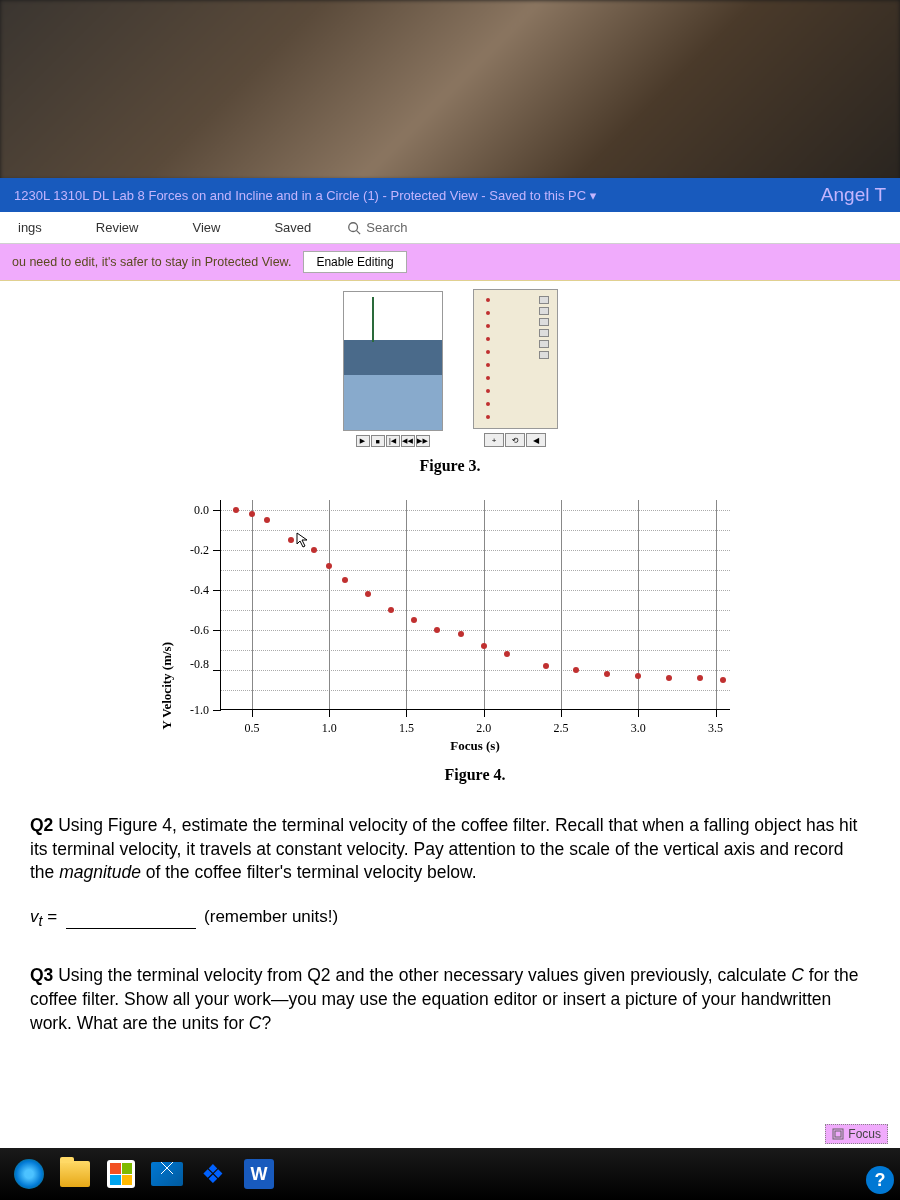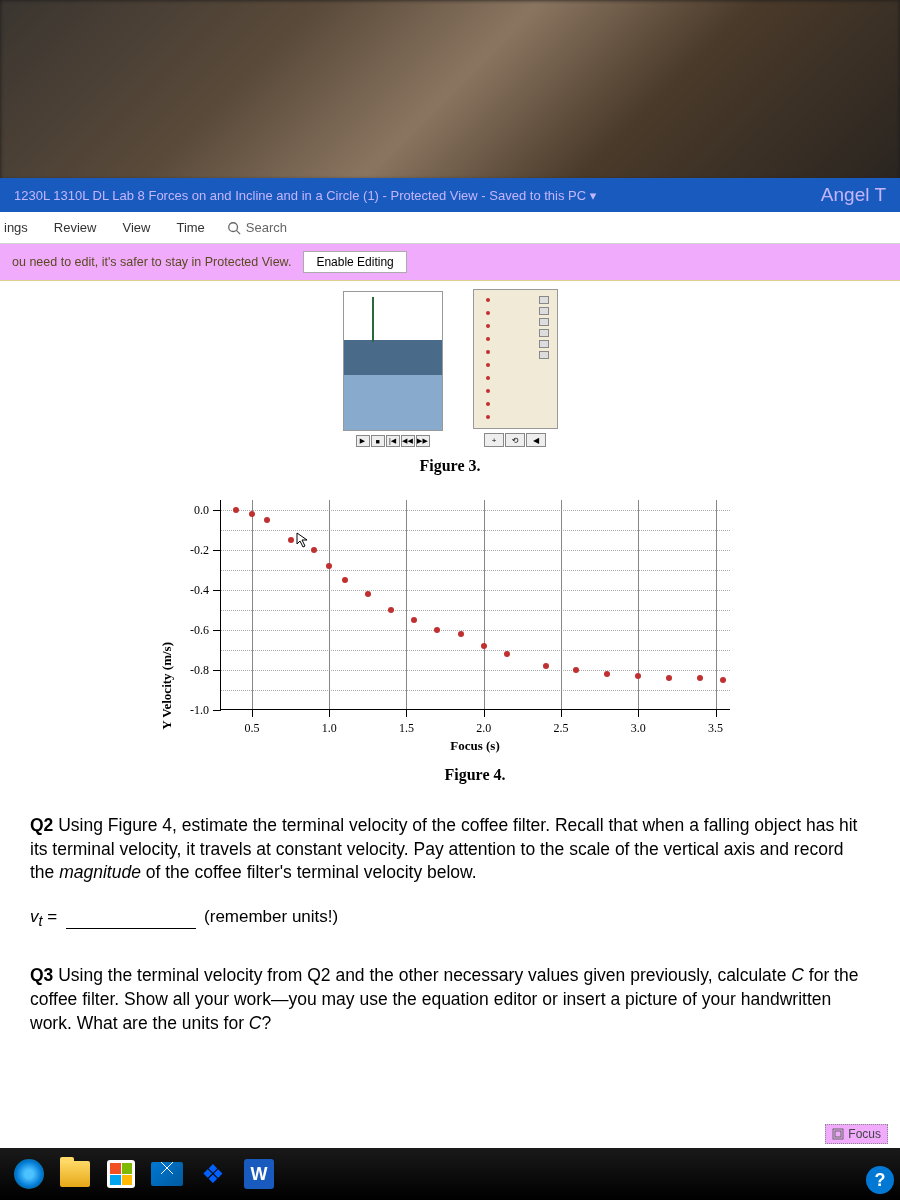--- a/index.html
+++ b/index.html
@@ -3,21 +3,21 @@
 <meta charset="utf-8">
 <style>
 *{box-sizing:border-box;margin:0;padding:0;font-family:'Segoe UI',Arial,sans-serif}
 body{width:900px;height:1200px;background:#1a1a1a;overflow:hidden;position:relative}
 .photo-bg{position:absolute;top:0;left:0;width:100%;height:180px;background:linear-gradient(135deg,#3a3530 0%,#5a4a3a 30%,#8a7560 50%,#4a3a2a 70%,#2a2520 100%);filter:blur(2px)}
 .word-window{position:absolute;top:178px;left:0;right:0;bottom:52px;background:#fff;display:flex;flex-direction:column}
 .titlebar{background:#185abd;color:#c4b5fd;padding:6px 14px;font-size:13px;display:flex;align-items:center;justify-content:space-between}
 .titlebar-left{flex:1}
 .titlebar-right{font-size:19px}
 .ribbon-tabs{background:#fff;border-bottom:1px solid #d0d0d0;padding:4px 0;display:flex;align-items:center;gap:18px;padding-left:0;font-size:13px}
-.ribbon-tab{padding:4px 4px;color:#333;cursor:pointer}
+.ribbon-tab{padding:4px 18px;color:#333;cursor:pointer}
 .search-box{display:flex;align-items:center;gap:5px;color:#666}
 .search-icon-svg{width:14px;height:14px}
 .protected-bar{background:#f0abfc;padding:7px 12px;font-size:12.5px;color:#5a4a20;display:flex;align-items:center;gap:12px;border-bottom:1px solid #e0d090}
 .enable-btn{background:#fff;border:1px solid #aaa;padding:3px 12px;font-size:12px;cursor:pointer}
 .doc-area{flex:1;background:#fff;overflow:hidden;padding:0 30px;position:relative}
 .fig3-area{margin-top:8px;text-align:center}
 .fig3-imgs{display:flex;justify-content:center;gap:30px;align-items:flex-end}
 .fig3-left{display:flex;flex-direction:column;align-items:center;gap:4px}
 .tracker-img{width:100px;height:140px;background:linear-gradient(180deg,#fff 0%,#fff 35%,#4a6a8a 35%,#4a6a8a 60%,#88aacC 60%,#88aacC 100%);border:1px solid #999;position:relative}
 .tracker-img::before{content:"";position:absolute;left:28px;top:5px;width:2px;height:45px;background:#2a6a3a}
@@ -81,21 +81,21 @@
       <span>Saved to this PC</span>
       <span> ▾</span>
     </div>
     <div class="titlebar-right">Angel T</div>
   </div>
 
   <div class="ribbon-tabs">
     <span class="ribbon-tab">ings</span>
     <span class="ribbon-tab">Review</span>
     <span class="ribbon-tab">View</span>
-    <span class="ribbon-tab">Time</span>
+    <span class="ribbon-tab">Saved</span>
     <span class="search-box">
       <svg class="search-icon-svg" viewBox="0 0 16 16">
           <circle cx="7" cy="7" r="5" fill="none" stroke="#666" stroke-width="1.5"></circle>
           <line x1="11" y1="11" x2="15" y2="15" stroke="#666" stroke-width="1.5"></line>
         </svg>
       <span>Search</span>
     </span>
   </div>
 
   <div class="protected-bar">
@@ -163,21 +163,21 @@
           <div class="ytick" style="top: 50px;"></div>
           <div class="yticklabel" style="top: 50px;">-0.2</div>
           <div class="gridline-h" style="top: 90px;"></div>
           <div class="ytick" style="top: 90px;"></div>
           <div class="yticklabel" style="top: 90px;">-0.4</div>
           <div class="gridline-h" style="top: 130px;"></div>
           <div class="ytick" style="top: 130px;"></div>
           <div class="yticklabel" style="top: 130px;">-0.6</div>
           <div class="gridline-h" style="top: 170px;"></div>
           <div class="ytick" style="top: 170px;"></div>
-          <div class="yticklabel" style="top: 170px;">-0.8</div>
+          <div class="yticklabel" style="top: 164px;">-0.8</div>
           <div class="ytick" style="top: 210px;"></div>
           <div class="yticklabel" style="top: 210px;">-1.0</div>
           <div class="gridline-h" style="top: 30px; border-top-style: dotted;"></div>
           <div class="gridline-h" style="top: 70px; border-top-style: dotted;"></div>
           <div class="gridline-h" style="top: 110px; border-top-style: dotted;"></div>
           <div class="gridline-h" style="top: 150px; border-top-style: dotted;"></div>
           <div class="gridline-h" style="top: 190px; border-top-style: dotted;"></div>
           <div class="solidline-v" style="left: 30.9091px;"></div>
           <div class="xtick" style="left: 30.9091px;"></div>
           <div class="xticklabel" style="left: 30.9091px;">0.5</div>

